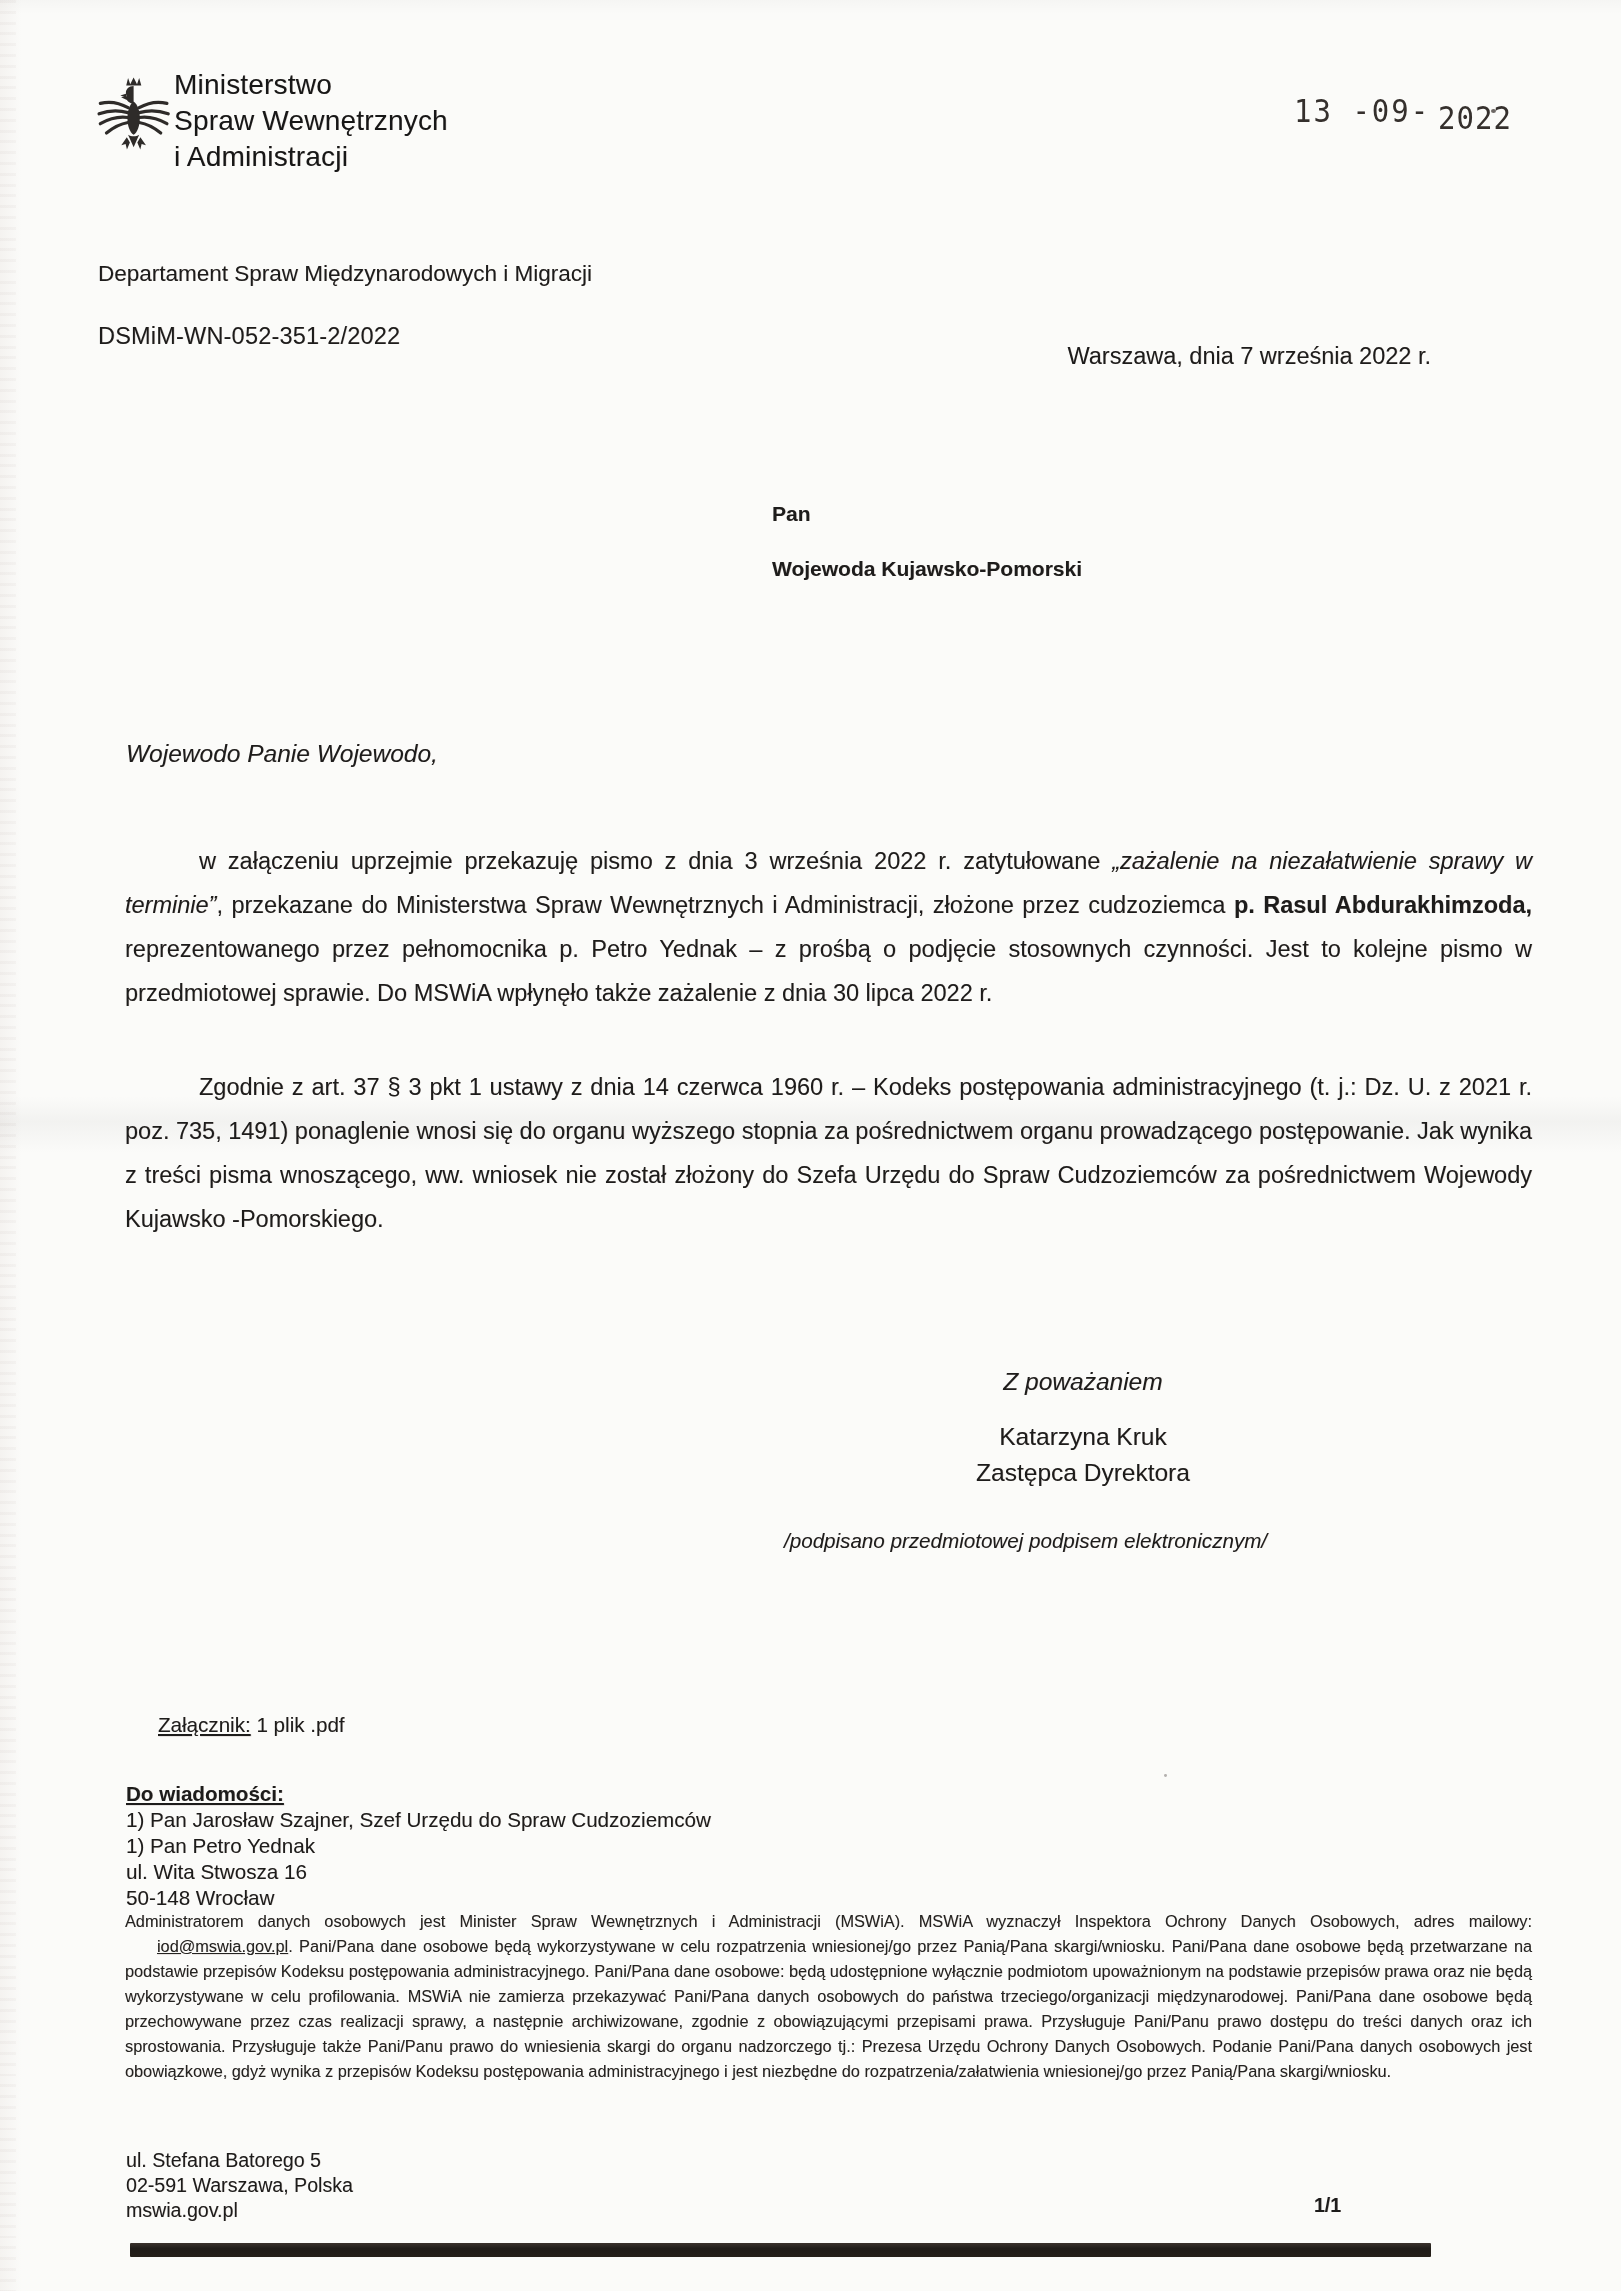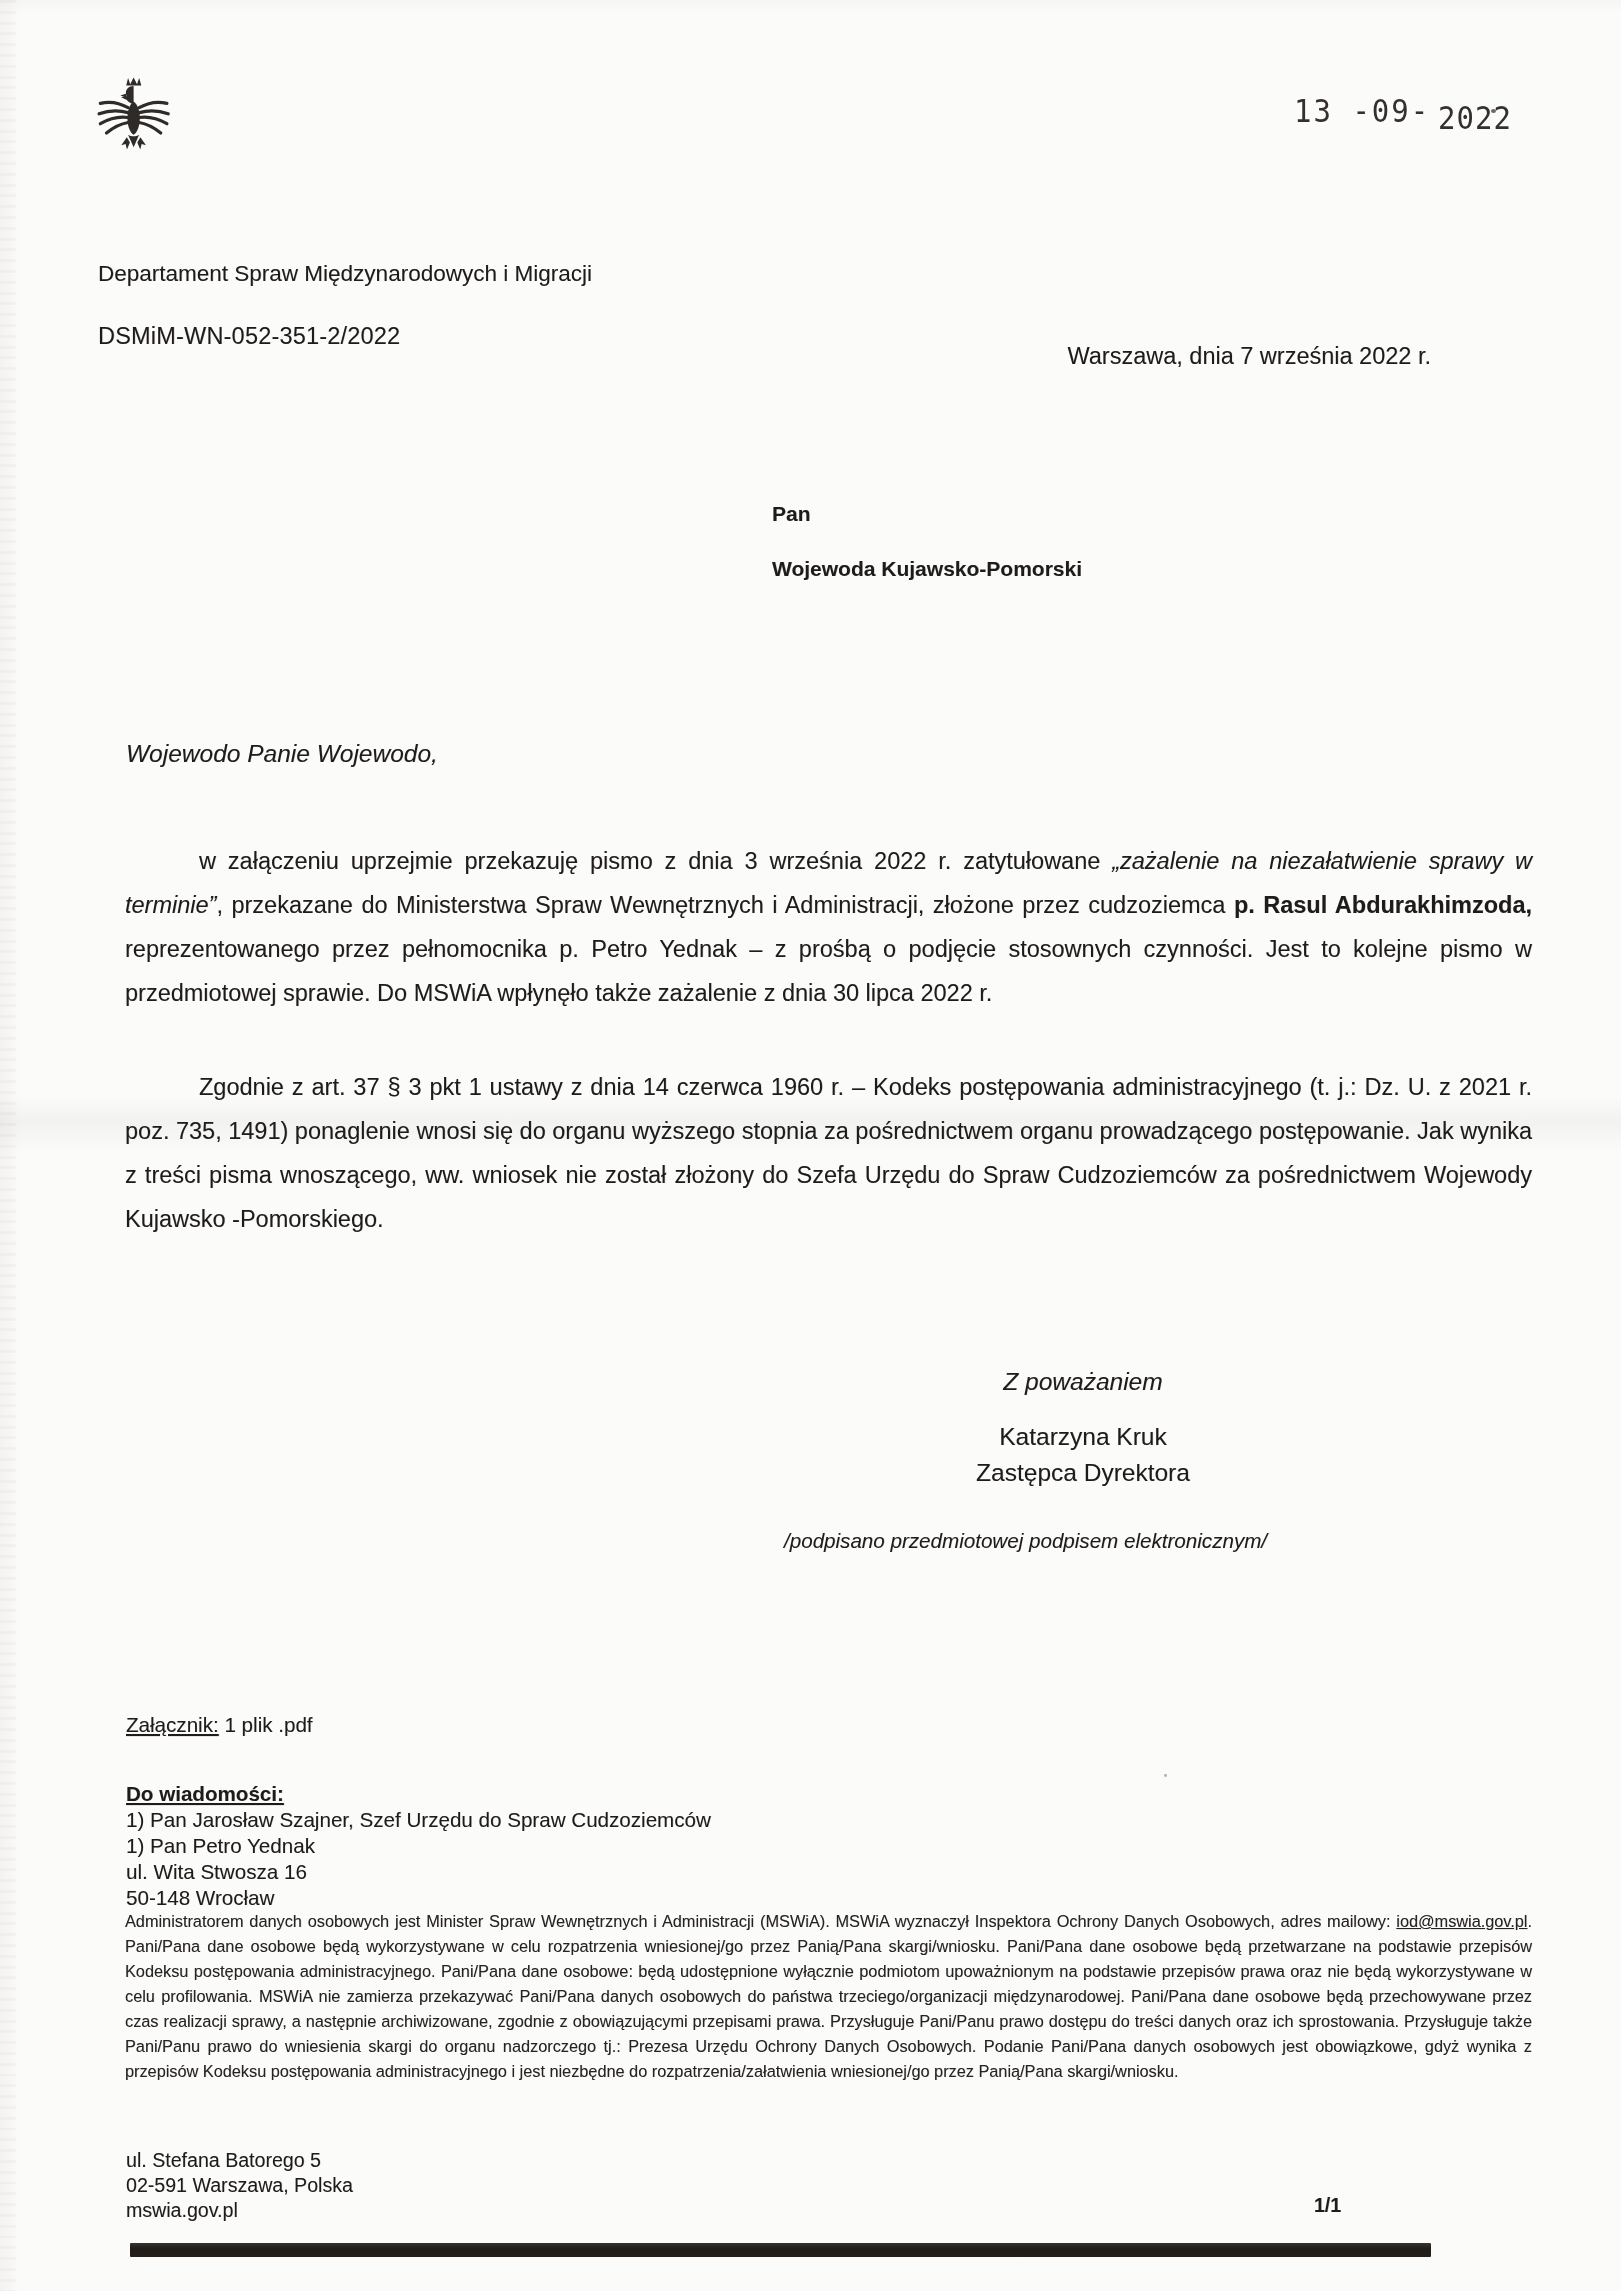--- a/index.html
+++ b/index.html
@@ -38,21 +38,21 @@
   .salutation{ left:126px; top:740px; font-size:24.5px; font-style:italic; }
 
   .body-para{
     left:125px; width:1407px; font-size:23.5px; line-height:44px;
     text-align:justify; text-indent:74px;
   }
   .para1{ top:839px; }
   .para2{ top:1065px; }
   .run-italic{ font-style:italic; }
   .run-bold{ font-weight:700; }
-  .run-underline{ text-decoration:underline; }
+  .run-underline{ text-decoration:underline;margin-left:32px; }
 
   .sig-block{ left:931px; top:1368px; width:304px; text-align:center; }
   .closing{ font-size:24.5px; font-style:italic; margin-bottom:22.5px; }
   .sig-name{ font-size:24.5px; line-height:36px; }
   .sig-title{ font-size:24.5px; line-height:36px; }
   .esign-note{ left:784px; top:1529px; font-size:20.6px; font-style:italic; }
 
   .attachment{ left:126px; top:1713px; font-size:20.6px; }
   .cc-block{ left:126px; top:1781px; font-size:20.6px; line-height:26px; }
   .cc-heading{ text-decoration:underline; font-weight:700; }
@@ -113,20 +113,25 @@
         <path d="M52 66 C38 64 21 68 7 76"></path>
         <path d="M52 74 C40 76 28 82 17 91"></path>
         <path d="M70 50 C84 42 98 39 115 43"></path>
         <path d="M70 58 C84 54 101 54 117 60"></path>
         <path d="M70 66 C84 64 101 68 115 76"></path>
         <path d="M70 74 C82 76 94 82 105 91"></path>
       </g>
     </svg>
   </div>
 
+  <div class="abs ministry txt">
+    <div>Ministerstwo</div>
+    <div>Spraw Wewnętrznych</div>
+    <div>i Administracji</div>
+  </div>
 
   <div class="abs stamp"><span>13 -09-</span><span class="run-stamp-year">2022</span></div>
 
   <div class="abs department txt">Departament Spraw Międzynarodowych i Migracji</div>
 
   <div class="abs ref-number txt">DSMiM-WN-052-351-2/2022</div>
   <div class="abs place-date txt">Warszawa, dnia 7 września 2022 r.</div>
 
   <div class="abs recipient txt">
     <div>Pan</div>

